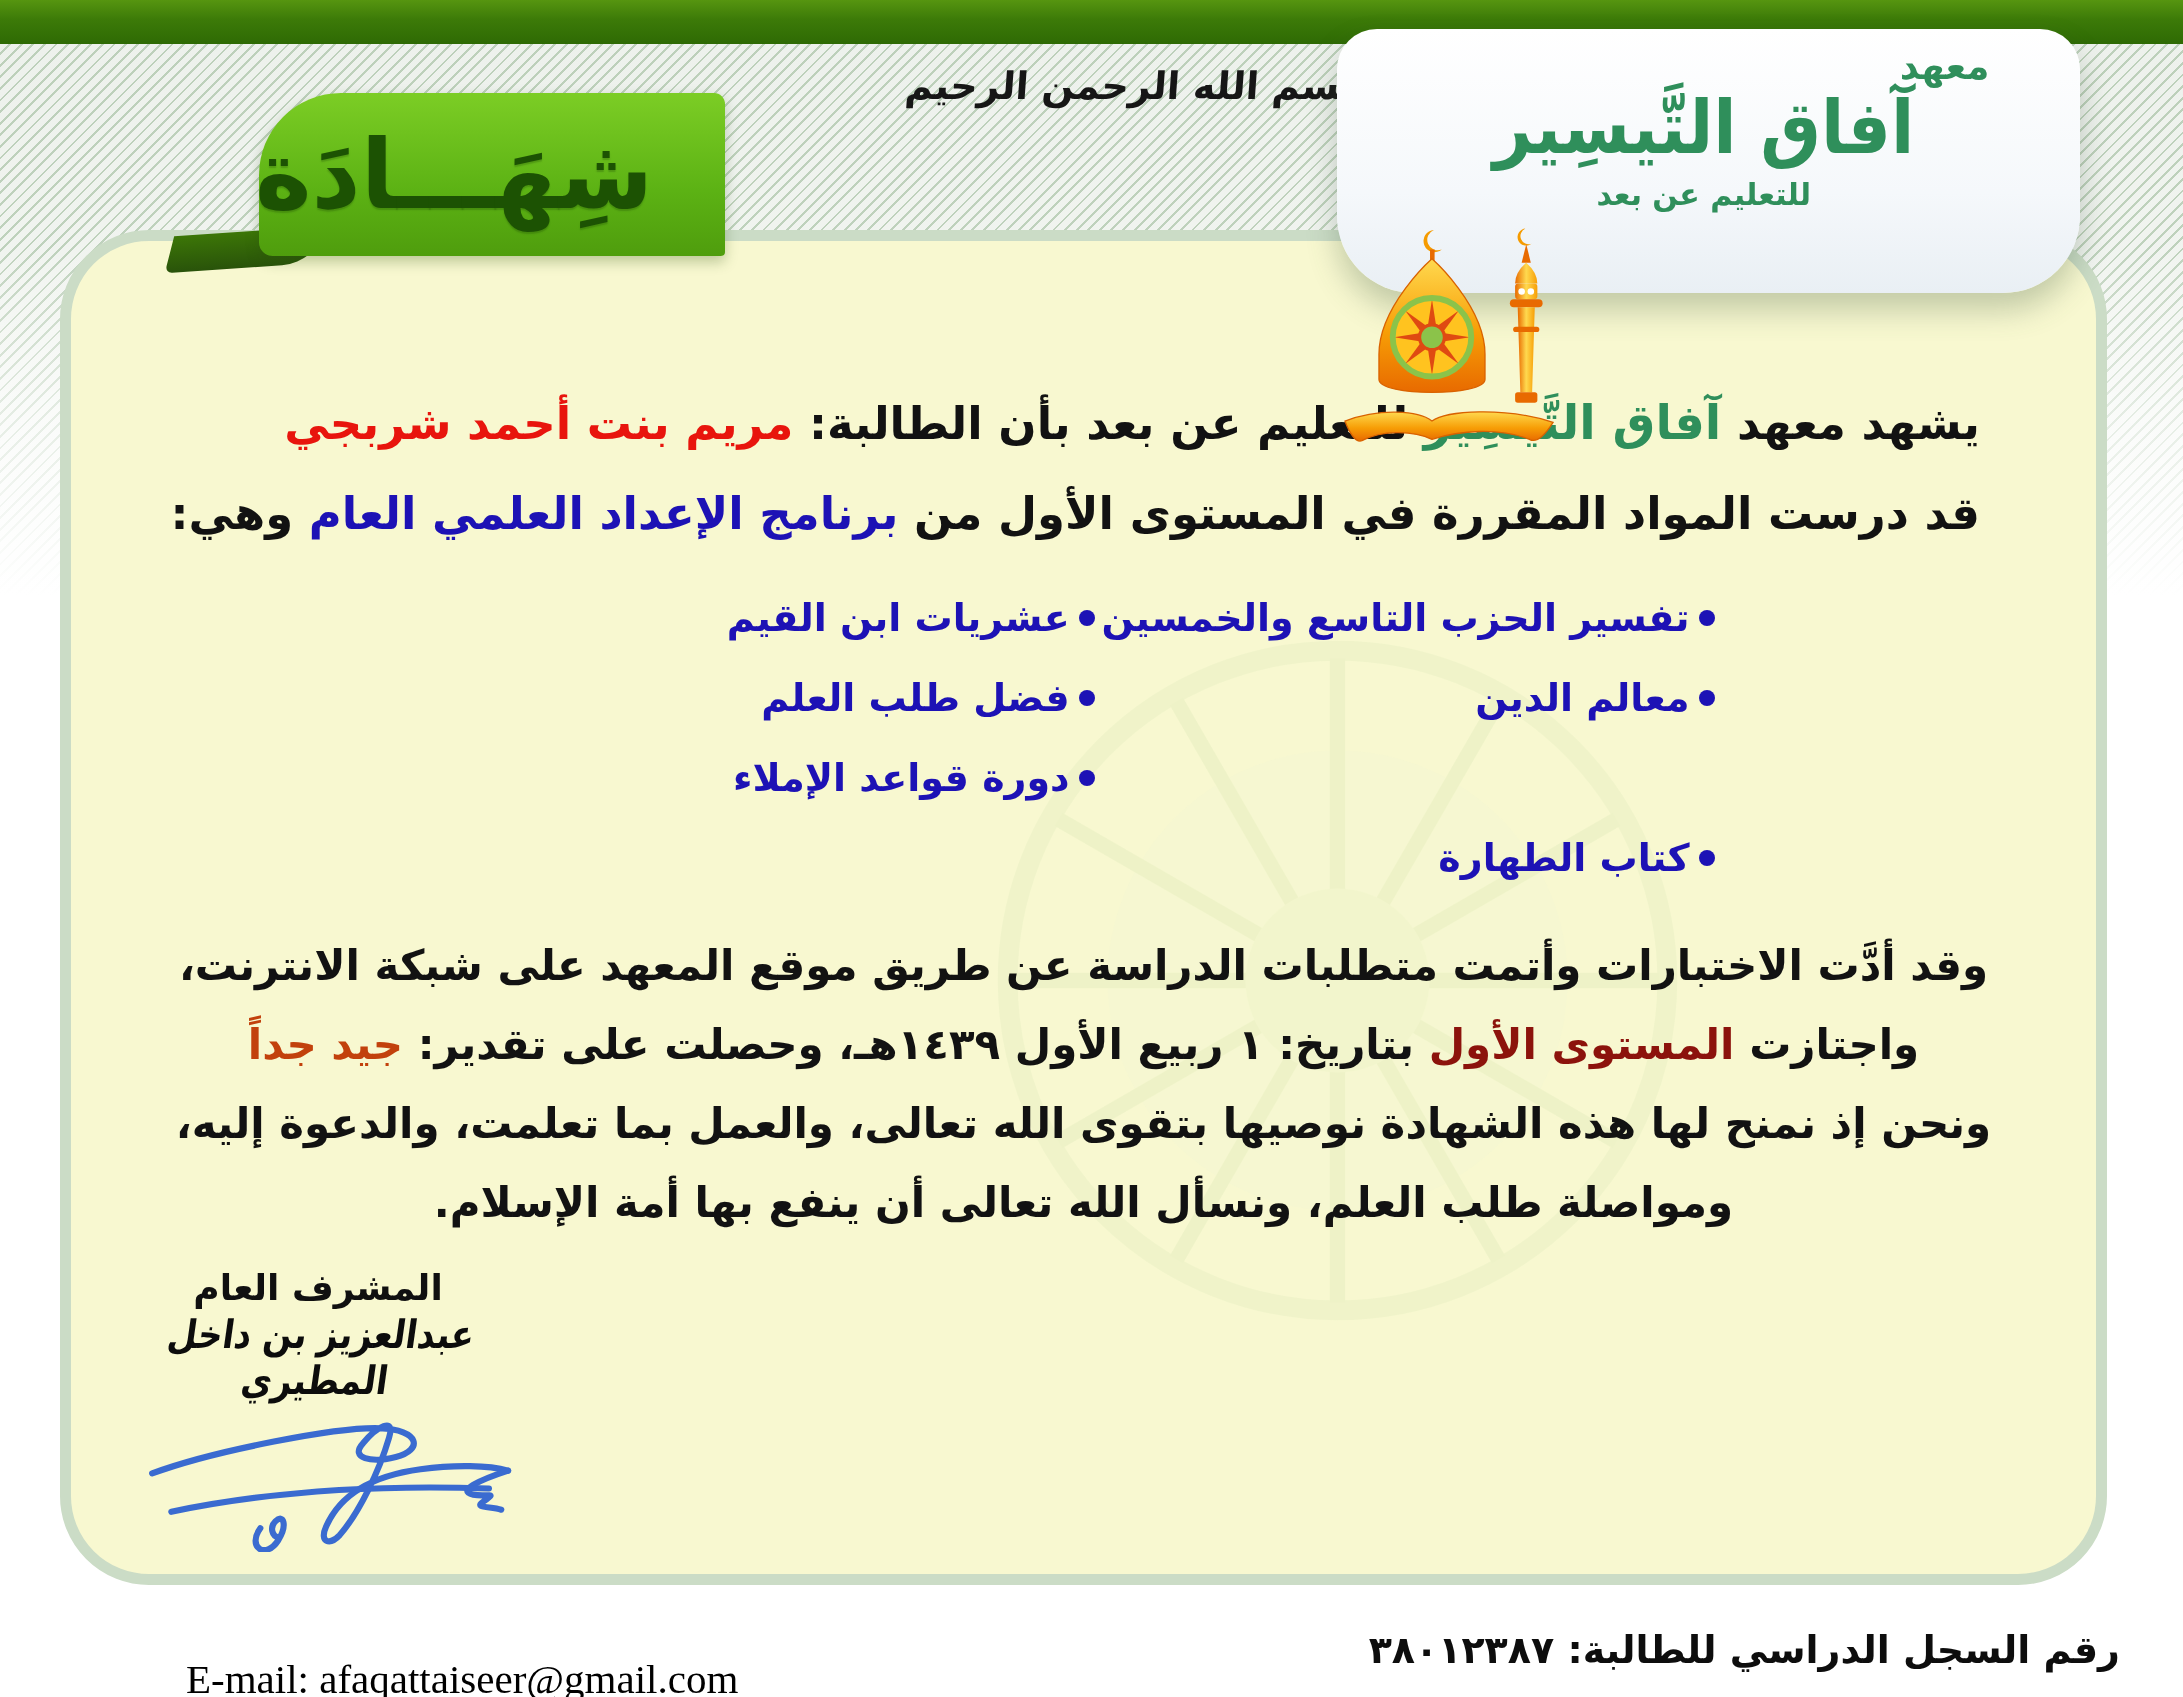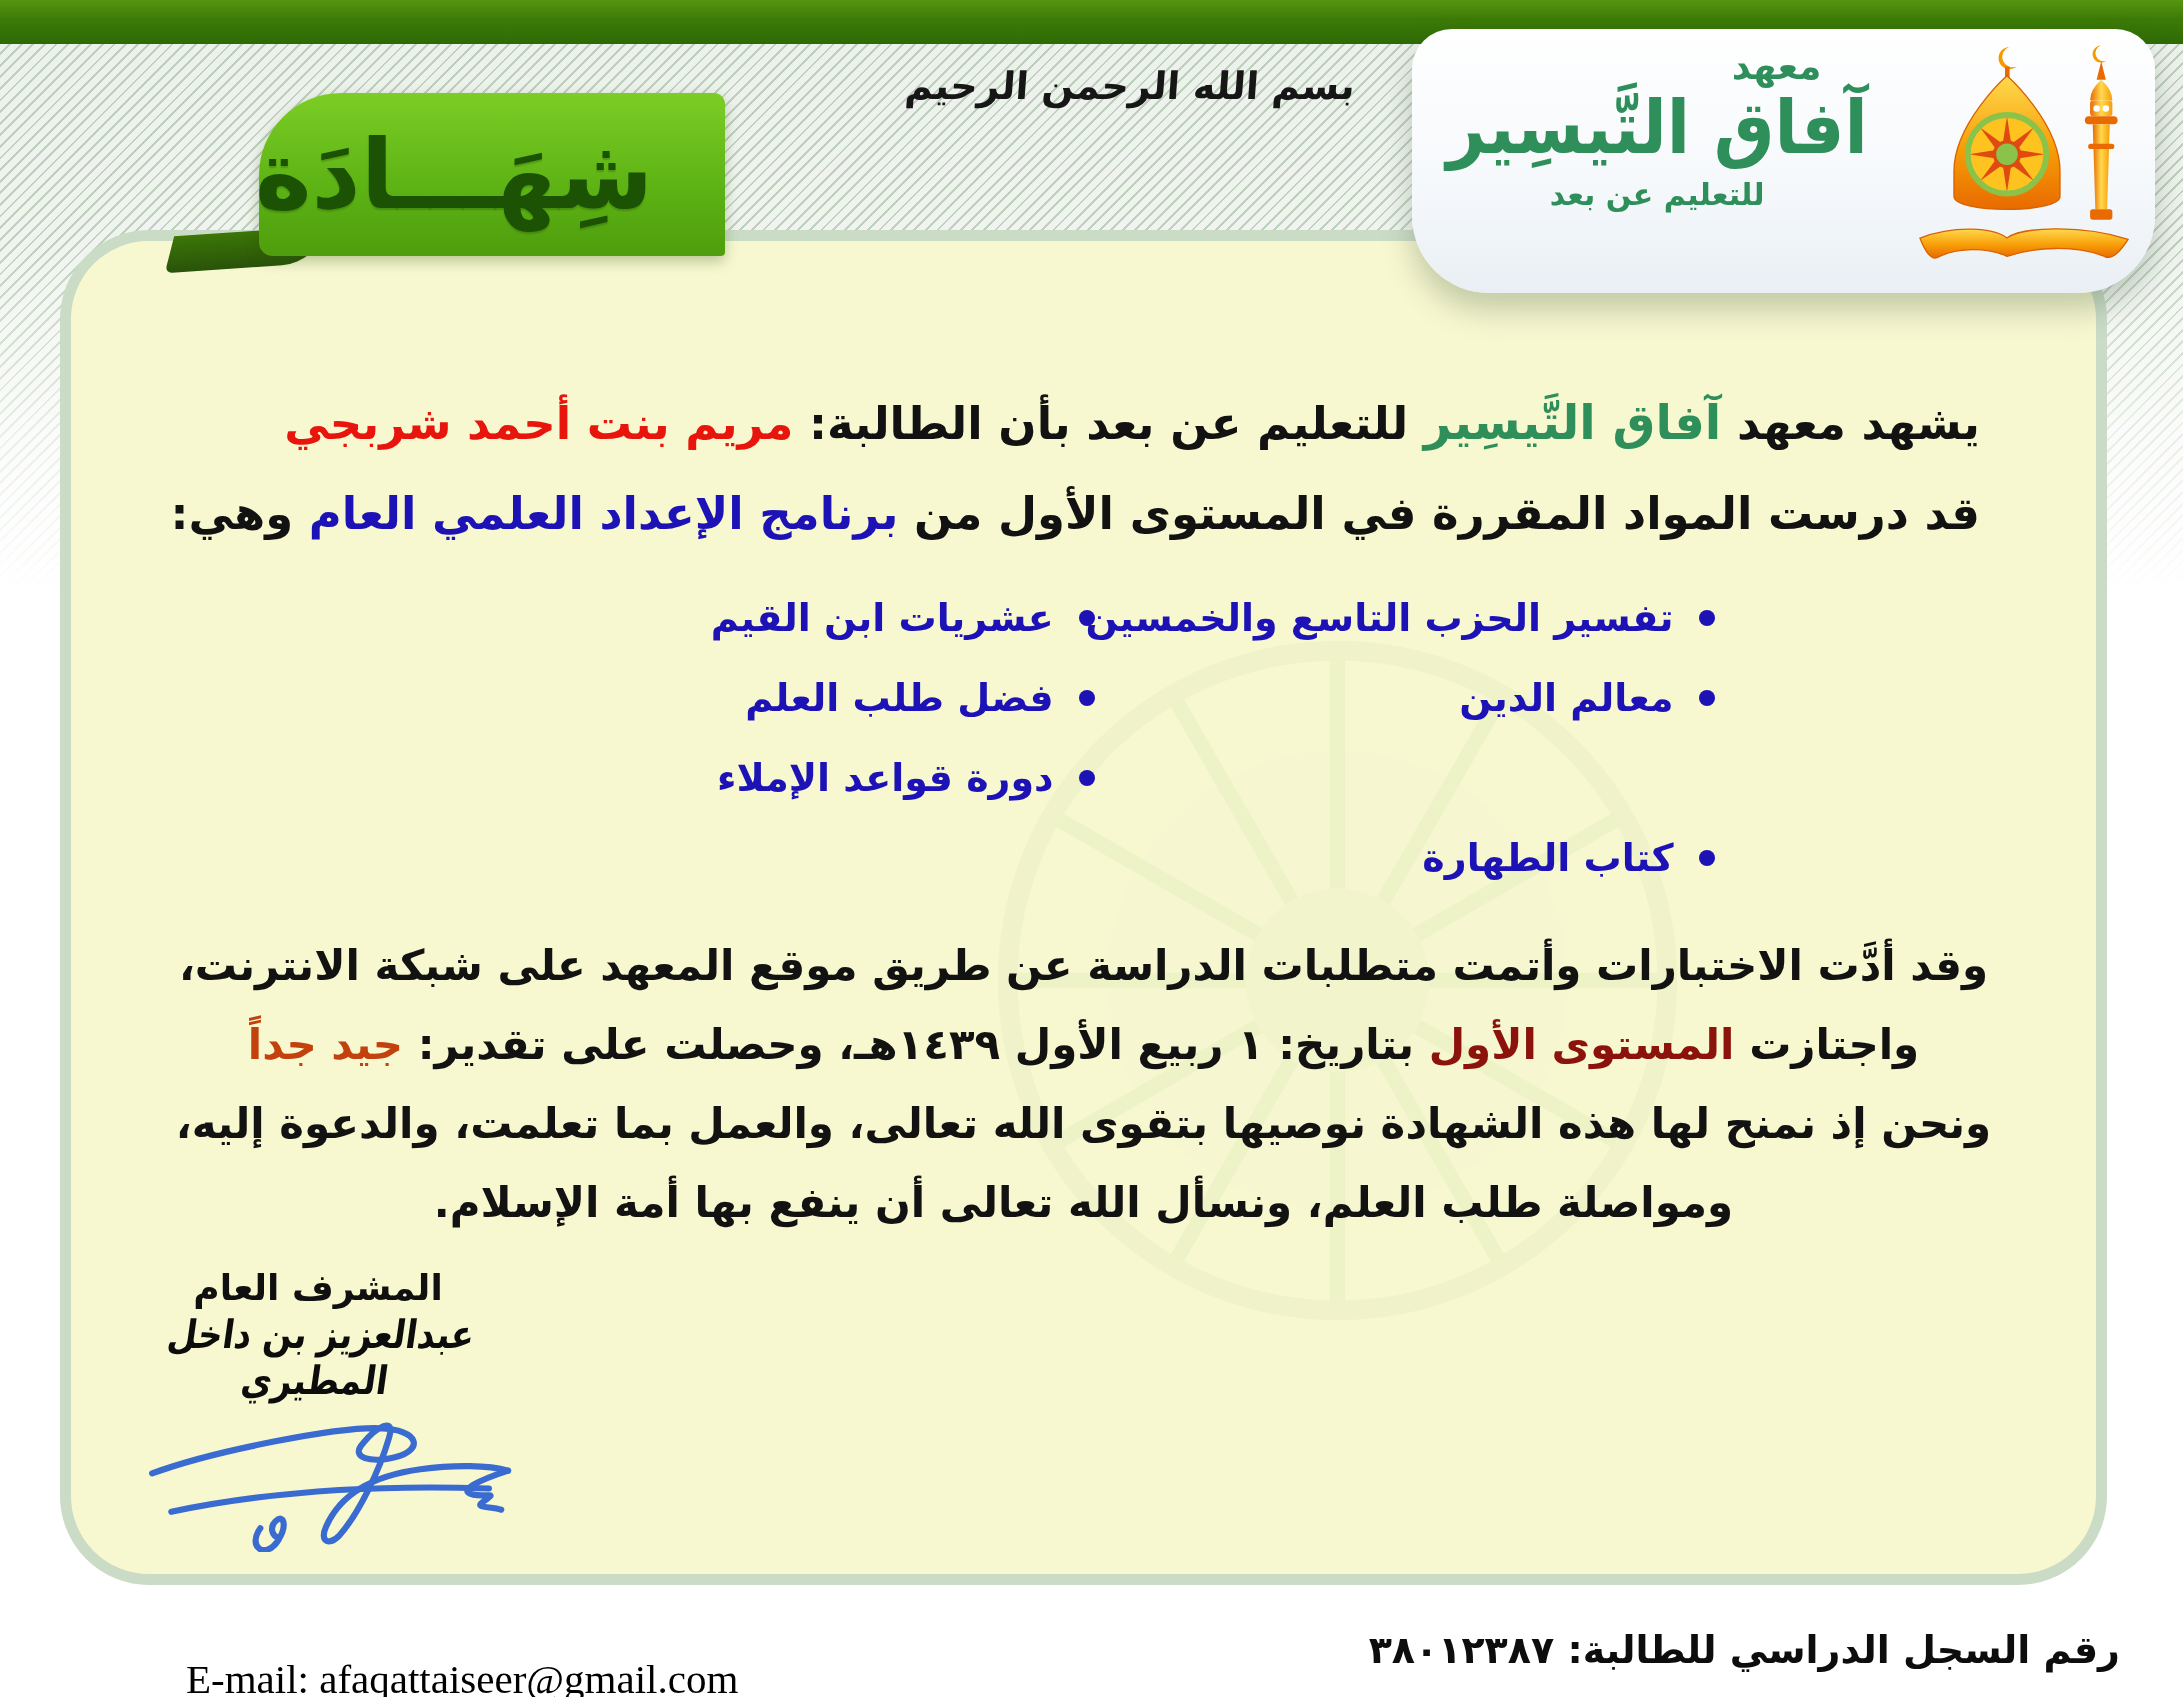--- a/index.html
+++ b/index.html
@@ -49,25 +49,26 @@
     display:flex;align-items:center;justify-content:center;
     box-shadow:0 5.5px 12.3px rgba(40,80,10,.28);
   }
   #ribbon .title{
     font-size:96px;font-weight:bold;color:#1c5203;transform:translateX(-38px);
     text-shadow:0 2.1px 1.4px rgba(20,60,0,.25);
   }
 
   
   #logo-card{
-    position:absolute;left:1412px;top:29px;width:743px;height:264px;z-index:6;
+    position:absolute;left:1337px;top:29px;width:743px;height:264px;z-index:6;
     background:linear-gradient(180deg,#ffffff 0%,#f5f8fb 62%,#e9eff4 100%);
     border-radius:40px 40px 77px 77px;
     box-shadow:0 16.4px 30px rgba(70,95,70,.30);
     display:flex;
+    flex-direction:column;
   }
   .logo-text{flex:1 1 auto;padding:16.4px 9.6px 0 0;display:flex;flex-direction:column;}
   .logo-prefix{font-size:37px;font-weight:bold;color:#2f8f5b;text-align:right;padding-right:81px;}
   .logo-name{font-size:68px;font-weight:bold;color:#2f8f5b;text-align:center;margin-top:0px;transform:scaleY(1.08);}
   .logo-tagline{font-size:30px;font-weight:bold;color:#2f8f5b;text-align:center;margin-top:9.6px;letter-spacing:0.7px;}
   .logo-mosque{width:216px;height:231px;margin:13.7px 23px 0 4.1px;flex:0 0 auto;}
 
   
   #panel{
     position:absolute;left:60px;top:230px;width:2025px;height:1333px;z-index:3;
@@ -82,21 +83,21 @@
   }
   .intro .institute{color:#2f8f5b;font-size:48px;}
   .intro .student{color:#e8150d;}
   .intro .program{color:#1d12b5;}
 
   .subjects{
     position:absolute;right:381px;top:337px;z-index:1;
     display:grid;grid-template-columns:620px 633px;grid-auto-rows:80px;direction:rtl;
   }
   .subject{
-    display:flex;align-items:center;gap:25px;direction:rtl;white-space:nowrap;
+    display:flex;align-items:center;gap:9px;direction:rtl;white-space:nowrap;
     font-size:38px;font-weight:bold;color:#1d12b5;
   }
   .subject .dot{width:16.4px;height:16.4px;border-radius:50%;background:#1d12b5;flex:0 0 auto;}
 
   .closing{
     position:absolute;left:72px;right:72px;top:685px;z-index:1;
     direction:rtl;text-align:center;font-weight:bold;
     font-size:42px;line-height:79px;color:#121212;
   }
   .closing .level{color:#8c130c;}

